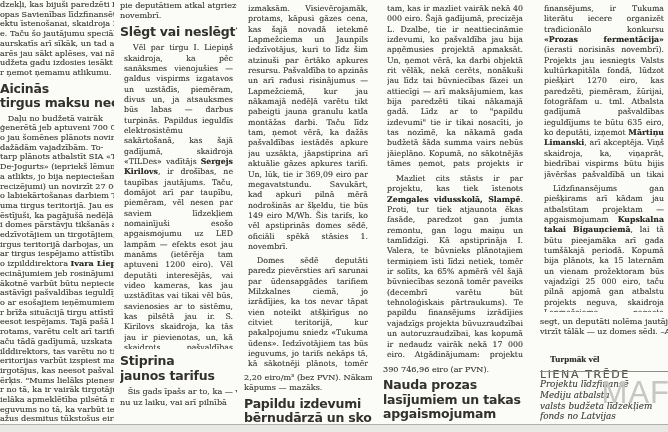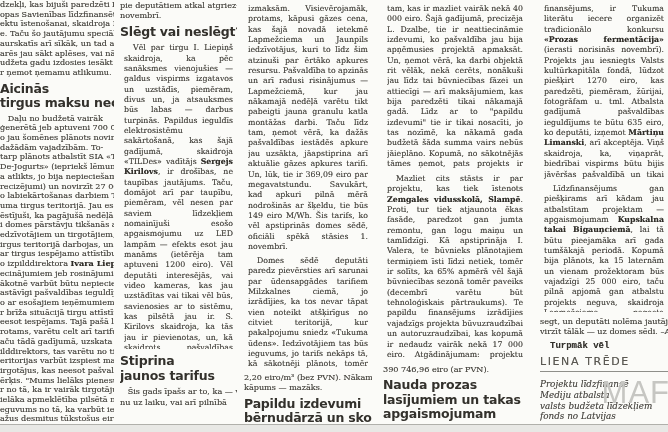--- a/index.html
+++ b/index.html
@@ -30,22 +30,22 @@
   h2{
     font-family:"DejaVu Sans", sans-serif; font-weight:bold;
     font-size:12.5px; line-height:14.5px; letter-spacing:-.2px;
     color:#33312c; margin:4px 0 3px; white-space:nowrap; overflow:hidden;
     text-shadow:none;
   }
   .c2 h2.second{margin-top:5px;}
   b{color:#2e2c27;}
 
   .more{
-    font-family:Liberation Mono, monospace; font-weight:bold;
-    font-size:9px; margin-top:4px; text-indent:10px; color:#33312c;
+    font-family:Liberation Serif, serif; font-weight:bold;
+    font-size:9px; margin-top:17px; text-indent:10px; color:#33312c;
   }
   .byline{
     font-family:"DejaVu Sans", sans-serif; font-size:11px;
     letter-spacing:1.6px; margin-top:4px; color:#5a5852;
   }
 
   .credit{
     position:absolute; left:540px; top:371px; width:128px; height:54px;
     border-top:1px solid #8f8f8a; padding-top:7px; overflow:visible;
   }

